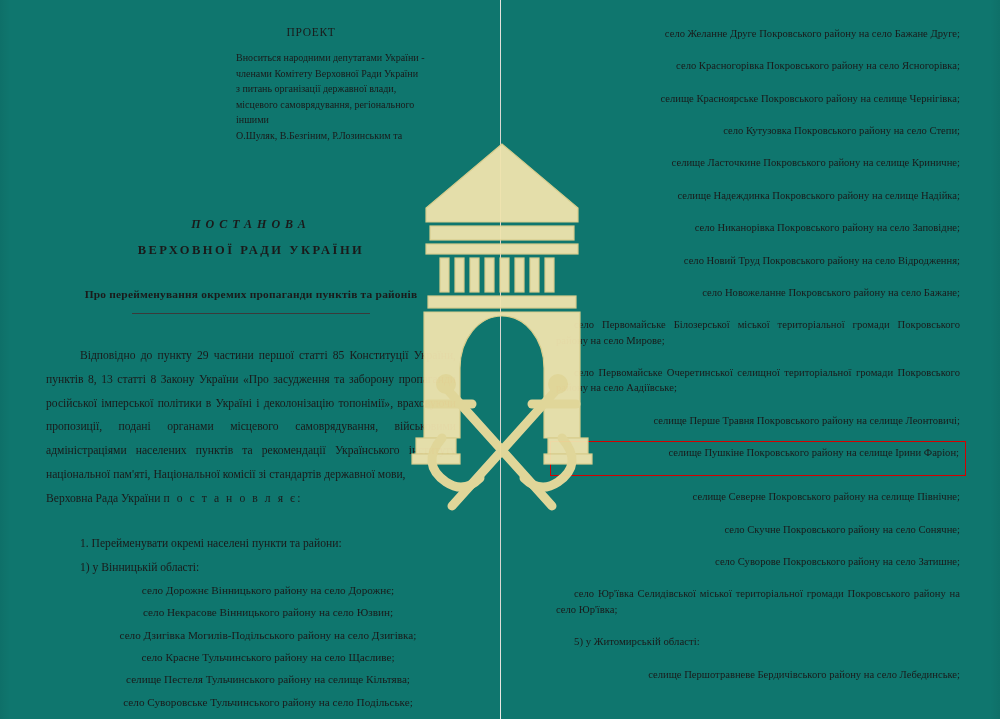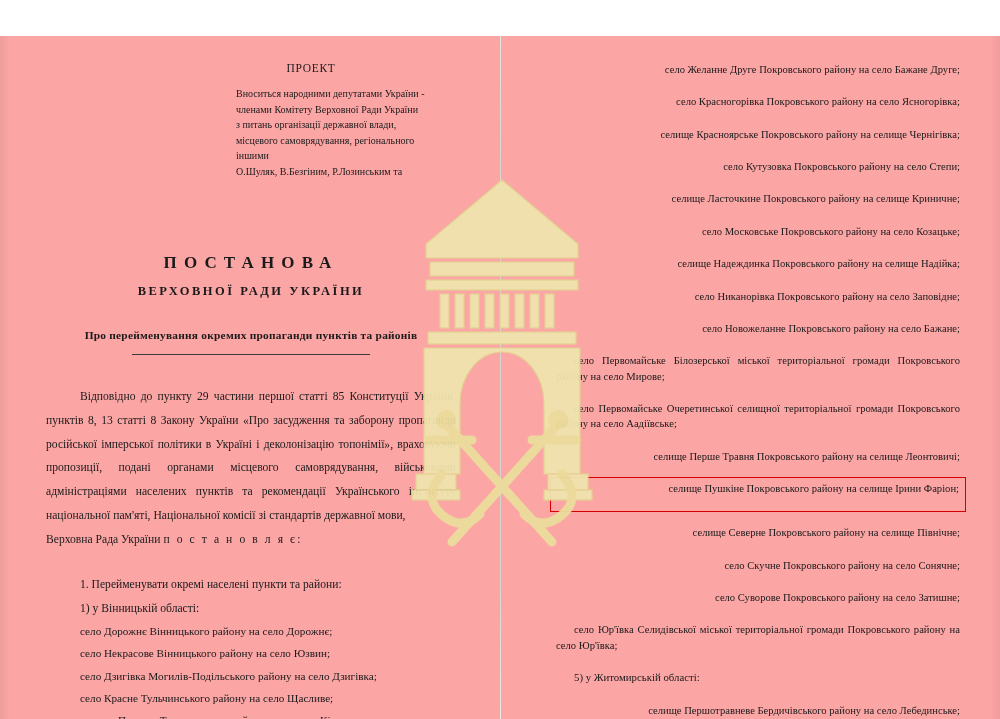--- a/index.html
+++ b/index.html
@@ -12,22 +12,21 @@
     height: 719px;
     overflow: hidden;
     font-family: "Liberation Serif", serif;
     color: #1a1a1a;
     position: relative;
   }
   .page {
     position: absolute;
     inset: 0;
     display: flex;
-    background: #fca5a5;
-    margin-top: 36px;
+    background: #0f766e;
   }
   .col {
     position: relative;
     box-sizing: border-box;
   }
   .col-left {
     width: 500px;
     padding: 26px 44px 0 46px;
   }
   .col-right {
@@ -55,24 +54,25 @@
     font-size: 10px;
     line-height: 1.55;
     width: 215px;
   }
   .submitters div { white-space: nowrap; }
   .title-block {
     margin-top: 74px;
     text-align: center;
   }
   .title-main {
-    font-size: 17px;
+    font-size: 12px;
     letter-spacing: 0.42em;
     font-weight: 700;
     margin-bottom: 11px;
+    font-style: italic;
   }
   .title-sub {
     font-size: 12.5px;
     letter-spacing: 0.2em;
     font-weight: 700;
   }
   .subject {
     margin-top: 30px;
     text-align: center;
     font-size: 11.4px;
@@ -104,20 +104,21 @@
   .sub-item {
     font-size: 11.6px;
     line-height: 2.0;
     text-indent: 34px;
   }
   .entry {
     font-size: 11.2px;
     line-height: 2.0;
     text-indent: 34px;
     white-space: nowrap;
+    text-align: center;
   }
   
   .r-entry {
     font-size: 10.6px;
     line-height: 1.45;
     margin-bottom: 17px;
     text-align: justify;
     text-indent: 18px;
   }
   .r-entry.nowrap { white-space: nowrap; text-align: right; }
@@ -204,23 +205,23 @@
   </div>
 
   <div class="divider"></div>
 
   <div class="col col-right">
     <div class="r-entry nowrap">село Желанне Друге Покровського району на село Бажане Друге;</div>
     <div class="r-entry nowrap">село Красногорівка Покровського району на село Ясногорівка;</div>
     <div class="r-entry nowrap">селище Красноярське Покровського району на селище Чернігівка;</div>
     <div class="r-entry nowrap">село Кутузовка Покровського району на село Степи;</div>
     <div class="r-entry nowrap">селище Ластoчкине Покровського району на селище Криничне;</div>
-    <div class="r-entry nowrap">село Московське Покровського району на село Козацьке;</div>
     <div class="r-entry nowrap">селище Надеждинка Покровського району на селище Надійка;</div>
     <div class="r-entry nowrap">село Никанорівка Покровського району на село Заповідне;</div>
+    <div class="r-entry nowrap">село Новий Труд Покровського району на село Відродження;</div>
     <div class="r-entry nowrap">село Новожеланне Покровського району на село Бажане;</div>
     <div class="r-entry">село Первомайське Білозерської міської територіальної громади Покровського району на село Мирове;</div>
     <div class="r-entry">село Первомайське Очеретинської селищної територіальної громади Покровського району на село Аадіївське;</div>
     <div class="r-entry nowrap">селище Перше Травня Покровського району на селище Леонтовичі;</div>
     <div class="r-entry nowrap highlight">селище Пушкіне Покровського району на селище Ірини Фаріон;</div>
     <div class="r-entry nowrap">селище Северне Покровського району на селище Північне;</div>
     <div class="r-entry nowrap">село Скучне Покровського району на село Сонячне;</div>
     <div class="r-entry nowrap">село Суворове Покровського району на село Затишне;</div>
     <div class="r-entry">село Юр'ївка Селидівської міської територіальної громади Покровського району на село Юр'ївка;</div>
     <div class="r-section">5) у Житомирській області:</div>

